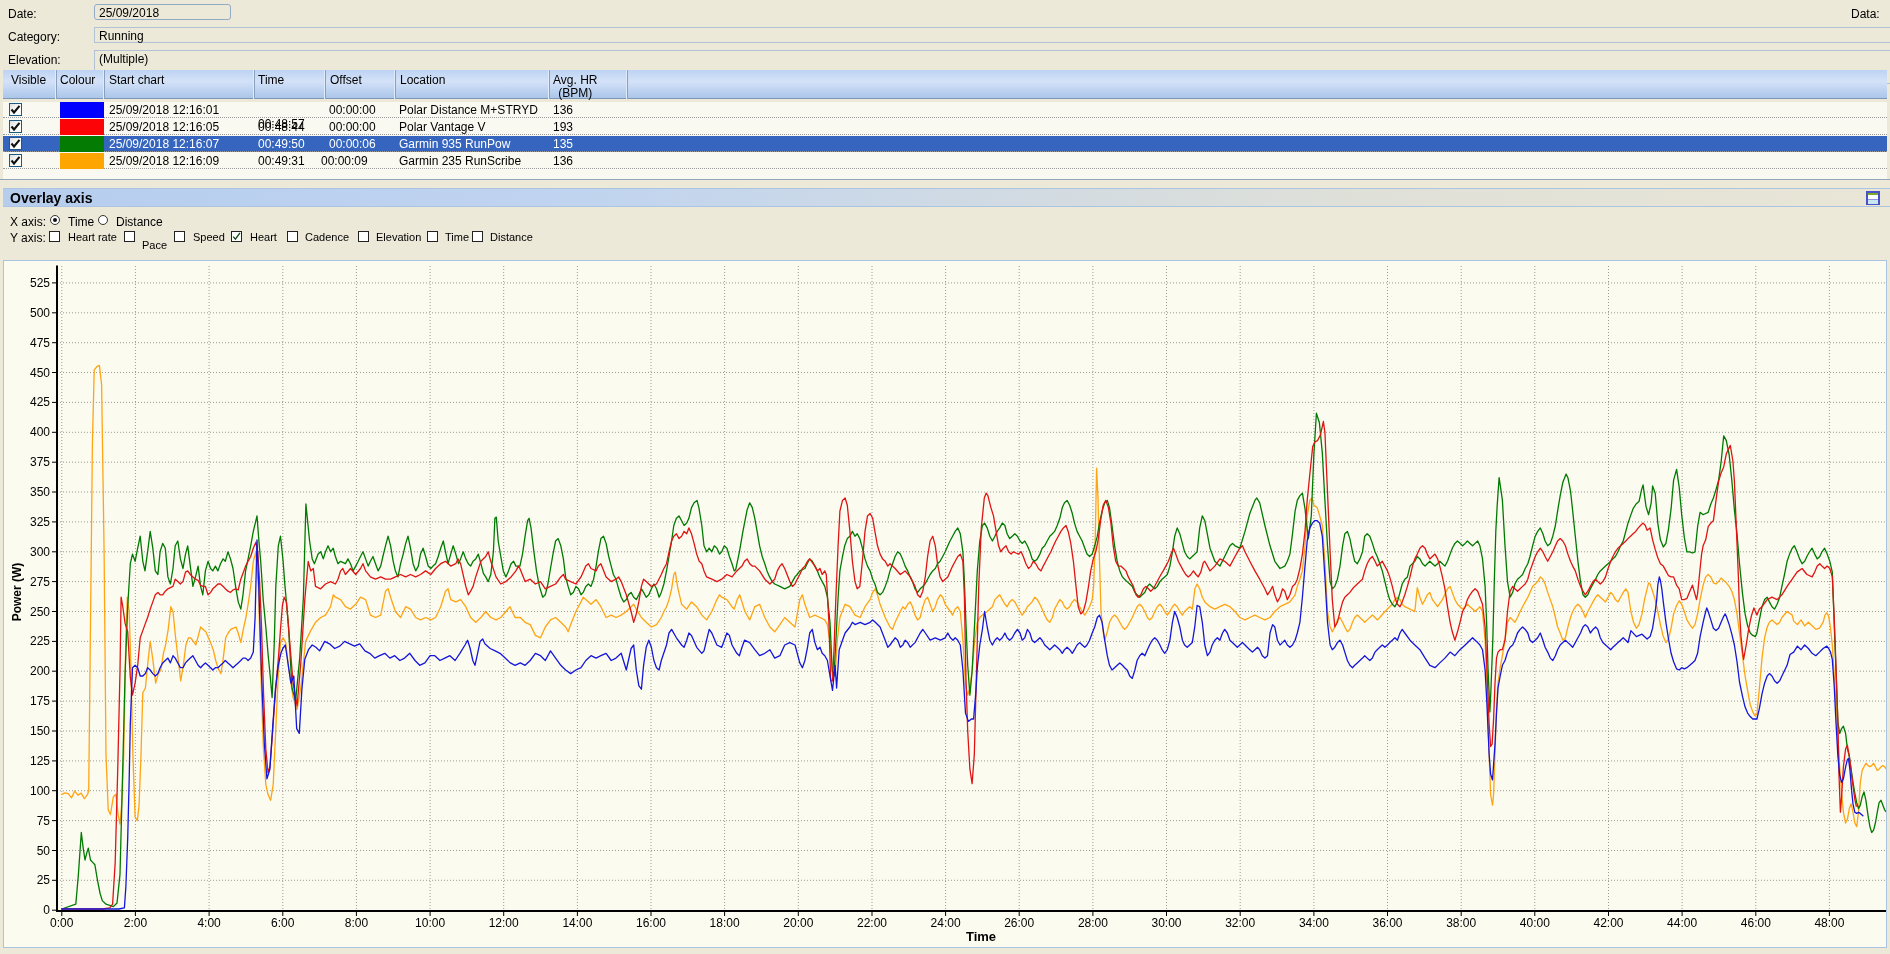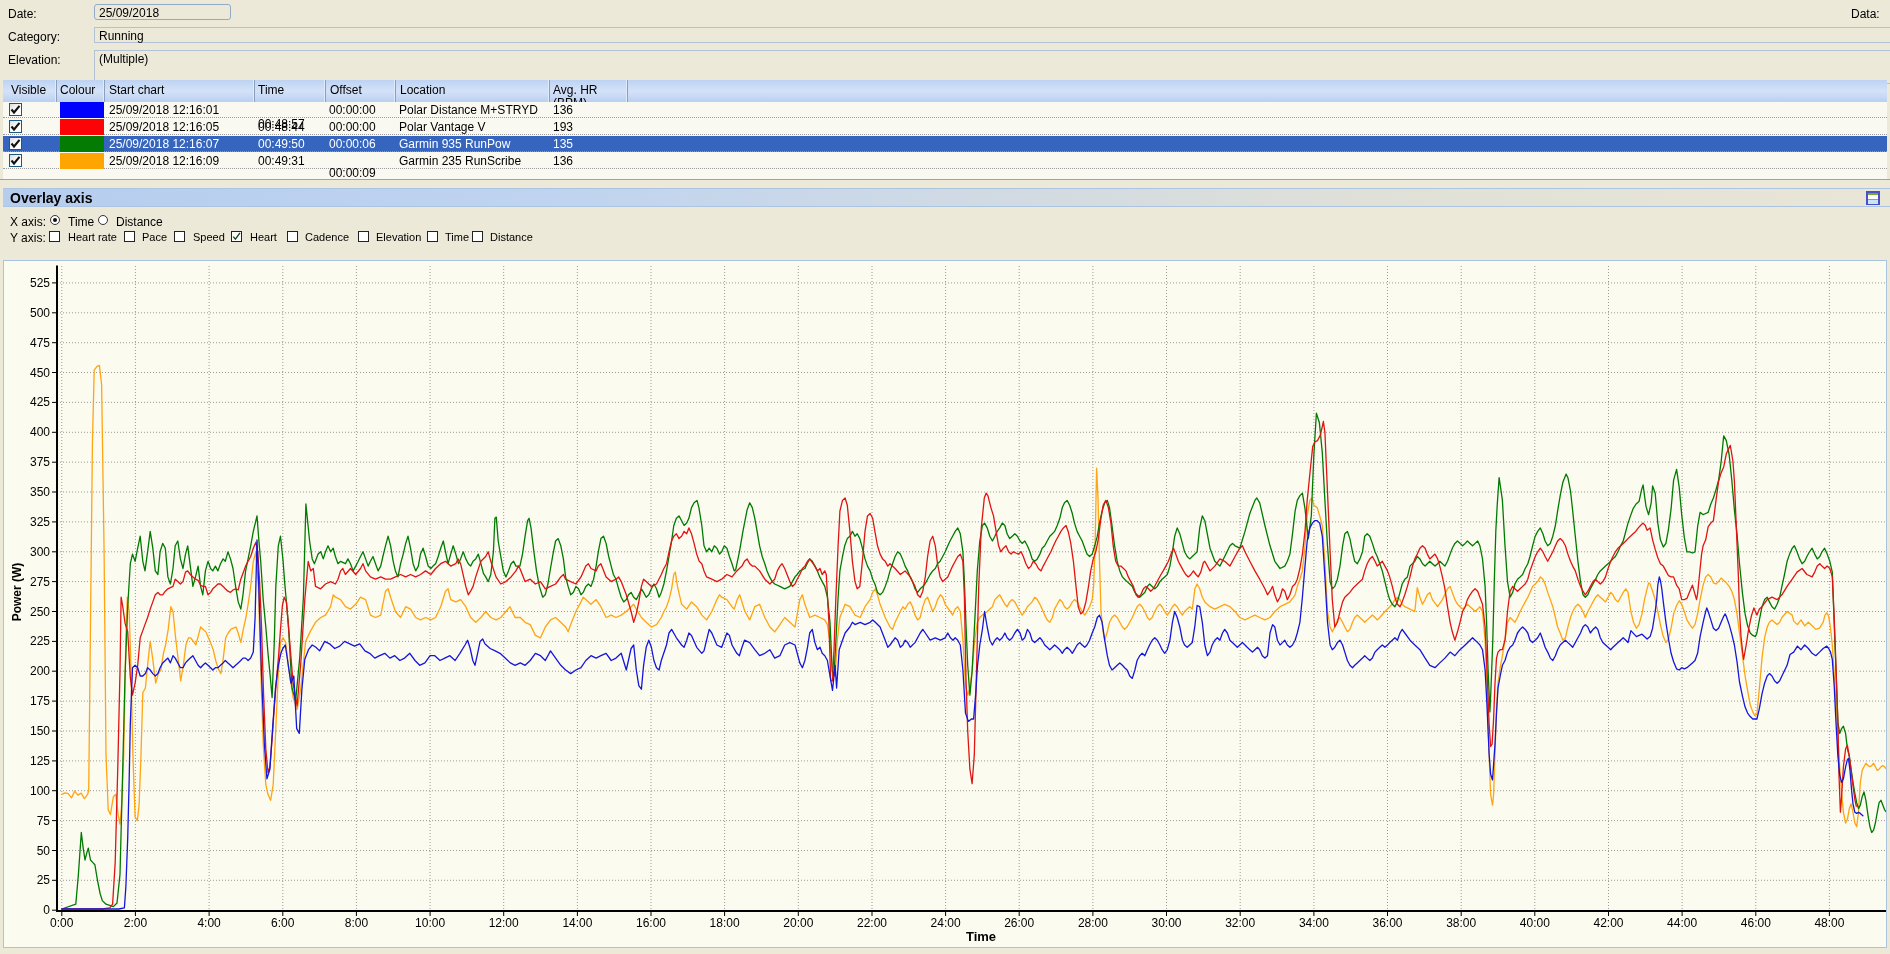--- a/index.html
+++ b/index.html
@@ -169,21 +169,21 @@
       <polyline fill="none" stroke="#1416dc" stroke-width="1.3" stroke-linejoin="round" stroke-linecap="round" points="61.8,909.0 118.9,909.0 124.4,907.8 125.9,886.3 127.7,838.5 129.2,778.8 130.3,723.8 132.5,667.7 135.1,665.3 137.7,667.7 140.2,676.0 142.8,676.0 145.4,673.6 147.6,667.7 150.2,670.0 152.8,673.6 155.3,676.0 157.9,673.6 160.1,667.7 162.7,662.9 165.3,660.5 167.9,658.1 170.4,662.9 173.0,655.7 175.2,658.1 177.8,662.9 180.4,667.7 183.0,667.7 185.5,662.9 187.7,660.5 190.3,658.1 192.9,655.7 195.5,660.5 198.1,665.3 200.6,667.7 202.8,665.3 205.4,662.9 208.0,665.3 210.6,667.7 212.8,670.0 215.4,667.7 217.9,667.7 220.5,665.3 223.1,662.9 225.3,660.5 227.9,662.9 230.5,665.3 233.0,667.7 235.6,665.3 238.2,662.9 240.8,660.5 243.0,658.1 245.6,658.1 248.1,660.5 250.7,658.1 253.3,652.1 255.1,617.5 257.0,539.8 258.8,587.6 261.4,671.2 264.3,742.9 266.9,778.8 269.9,769.2 272.4,731.0 275.4,689.2 278.3,665.3 280.9,653.3 282.8,648.5 285.3,645.0 288.3,665.3 290.9,683.2 293.8,676.0 296.7,728.6 299.3,733.4 301.9,689.2 304.8,659.3 308.5,649.7 312.2,645.0 315.9,647.3 319.6,650.9 324.7,641.4 329.5,643.8 334.7,648.5 339.8,646.1 344.6,641.4 349.8,643.8 354.6,646.1 359.7,643.8 364.9,650.9 369.7,653.3 374.8,658.1 379.6,655.7 384.8,653.3 389.9,658.1 394.7,655.7 399.9,660.5 404.6,658.1 409.8,653.3 415.0,660.5 419.7,665.3 424.9,662.9 430.1,655.7 434.8,655.7 440.0,660.5 444.8,658.1 449.9,655.7 455.1,660.5 459.9,653.3 465.0,645.0 467.6,640.2 470.2,648.5 472.8,660.5 475.0,665.3 477.6,653.3 480.1,641.4 482.7,639.0 484.9,643.8 490.1,648.5 495.2,650.9 500.0,653.3 505.2,658.1 510.3,662.9 515.1,665.3 520.3,662.9 525.1,665.3 530.2,660.5 535.4,653.3 540.5,655.7 545.3,660.5 550.5,650.9 555.6,658.1 560.8,665.3 565.6,670.0 570.7,673.6 575.9,670.0 581.0,667.7 585.8,660.5 591.0,655.7 596.1,658.1 600.9,655.7 606.1,653.3 611.2,660.5 616.0,658.1 621.2,653.3 626.3,670.0 631.1,648.5 633.7,645.0 636.3,670.0 638.8,685.6 641.4,689.2 643.6,665.3 646.2,647.3 648.8,640.2 651.4,647.3 653.9,660.5 656.5,667.7 659.1,670.0 661.3,660.5 666.5,645.0 669.0,633.0 671.6,629.4 676.4,637.8 681.6,645.0 684.1,647.3 686.7,640.2 688.9,633.0 691.5,635.4 696.7,647.3 701.8,653.3 704.0,650.9 706.6,640.2 709.2,629.4 711.8,633.0 716.9,645.0 721.7,647.3 724.3,640.2 726.9,633.0 729.4,635.4 732.0,645.0 736.8,653.3 739.4,655.7 742.0,647.3 744.5,640.2 749.7,642.6 754.8,649.7 759.6,655.7 764.8,653.3 769.9,649.7 774.7,658.1 779.9,655.7 784.7,645.0 789.8,642.6 795.0,645.0 799.8,662.9 802.4,667.7 804.9,660.5 807.5,647.3 809.7,633.0 812.3,629.4 814.9,642.6 817.4,649.7 820.0,647.3 822.2,653.3 824.8,655.7 827.4,660.5 830.0,676.0 832.5,690.4 835.1,665.3 836.6,688.0 839.2,649.7 842.5,640.2 845.1,633.0 849.9,627.0 852.4,622.3 855.0,624.6 860.2,622.3 865.0,624.6 870.1,622.3 872.7,619.9 875.3,622.3 880.1,627.0 885.2,640.2 887.8,647.3 890.0,645.0 895.1,637.8 897.7,640.2 900.3,647.3 902.9,645.0 905.1,640.2 907.7,642.6 910.2,647.3 915.0,642.6 920.2,633.0 922.8,629.4 925.3,633.0 930.1,640.2 935.3,637.8 940.4,640.2 945.2,637.8 947.8,633.0 950.4,637.8 953.0,640.2 955.2,637.8 957.8,640.2 960.3,645.0 962.9,670.0 965.5,713.1 968.4,721.4 971.4,719.0 973.6,719.0 975.8,692.7 977.3,667.7 979.8,645.0 982.4,629.4 984.6,611.5 987.2,627.0 989.8,640.2 992.4,645.0 994.9,640.2 997.2,637.8 999.7,640.2 1002.3,637.8 1004.9,633.0 1007.1,637.8 1009.7,640.2 1012.3,637.8 1014.8,633.0 1017.4,629.4 1020.0,633.0 1022.2,640.2 1024.8,637.8 1027.4,629.4 1029.9,633.0 1032.1,640.2 1034.7,642.6 1037.3,640.2 1039.9,637.8 1042.1,640.2 1044.7,645.0 1047.2,647.3 1049.8,649.7 1052.4,647.3 1054.6,645.0 1057.2,647.3 1059.8,649.7 1062.3,653.3 1064.5,649.7 1067.1,647.3 1069.7,649.7 1072.3,653.3 1074.5,649.7 1077.1,645.0 1079.6,642.6 1082.2,645.0 1084.8,647.3 1087.0,645.0 1089.6,640.2 1092.2,633.0 1094.7,627.0 1097.3,617.5 1099.5,615.1 1102.1,622.3 1104.7,640.2 1107.3,655.7 1109.5,665.3 1112.0,670.0 1114.6,667.7 1117.2,665.3 1119.8,662.9 1122.4,665.3 1124.6,667.7 1127.1,670.0 1129.7,676.0 1132.3,678.4 1134.9,670.0 1137.1,660.5 1139.7,655.7 1142.2,653.3 1144.8,655.7 1147.4,649.7 1149.6,645.0 1152.2,640.2 1154.8,637.8 1157.3,640.2 1159.9,645.0 1162.1,649.7 1164.7,653.3 1167.3,649.7 1169.9,640.2 1172.4,622.3 1174.7,611.5 1177.2,617.5 1179.8,627.0 1182.4,640.2 1184.6,645.0 1187.2,647.3 1189.7,645.0 1192.3,642.6 1194.9,625.8 1197.1,605.5 1199.7,606.7 1202.3,622.3 1204.8,645.0 1207.4,655.7 1210.0,652.1 1212.2,645.0 1214.8,640.2 1217.4,637.8 1219.9,640.2 1222.5,633.0 1224.7,629.4 1227.3,633.0 1229.9,640.2 1235.0,645.0 1237.3,647.3 1239.8,645.0 1242.4,642.6 1245.0,645.0 1247.2,647.3 1249.8,649.7 1252.4,652.1 1254.9,649.7 1257.5,647.3 1259.7,649.7 1262.3,655.7 1264.9,658.1 1267.5,655.7 1270.0,633.0 1272.6,624.6 1274.8,627.0 1277.4,640.2 1280.0,645.0 1282.5,642.6 1284.8,640.2 1287.3,645.0 1289.9,647.3 1292.5,645.0 1295.1,640.2 1297.3,633.0 1299.9,622.3 1302.4,597.2 1305.0,566.1 1307.2,541.0 1309.8,527.9 1312.4,523.1 1314.6,520.7 1317.2,520.7 1319.7,523.1 1322.3,536.2 1324.9,576.9 1327.5,622.3 1330.1,645.0 1332.3,649.7 1334.8,647.3 1337.4,642.6 1340.0,640.2 1342.6,645.0 1344.8,652.1 1347.4,660.5 1349.9,665.3 1352.5,667.7 1354.7,665.3 1357.3,662.9 1359.9,660.5 1362.5,658.1 1364.7,655.7 1367.2,658.1 1369.8,660.5 1372.4,658.1 1375.0,652.1 1377.2,649.7 1379.8,647.3 1382.3,645.0 1384.9,647.3 1387.5,645.0 1389.7,642.6 1392.3,640.2 1394.9,637.8 1397.4,640.2 1400.0,633.0 1402.2,629.4 1404.8,633.0 1410.0,640.2 1414.8,645.0 1419.9,649.7 1425.1,658.1 1429.8,665.3 1435.0,667.7 1439.8,662.9 1444.9,658.1 1450.1,652.1 1454.9,655.7 1460.0,649.7 1465.2,645.0 1470.0,640.2 1472.6,637.8 1475.1,640.2 1477.7,642.6 1479.9,645.0 1482.5,649.7 1485.1,670.0 1486.9,703.5 1489.1,753.7 1490.6,774.0 1492.5,780.0 1493.6,764.4 1495.0,744.1 1496.5,713.1 1498.0,688.0 1500.2,676.0 1502.4,665.3 1505.0,660.5 1507.5,652.1 1510.1,647.3 1512.7,645.0 1514.9,640.2 1517.5,633.0 1520.1,629.4 1522.6,627.0 1525.2,629.4 1527.8,633.0 1530.0,640.2 1532.6,642.6 1535.2,640.2 1537.7,637.8 1540.3,633.0 1542.9,640.2 1545.1,647.3 1547.7,652.1 1550.3,658.1 1552.8,660.5 1555.4,655.7 1557.6,649.7 1560.2,645.0 1562.8,642.6 1565.4,640.2 1567.9,642.6 1570.5,645.0 1572.7,647.3 1575.3,642.6 1577.9,637.8 1580.5,633.0 1583.0,627.0 1585.3,624.6 1587.8,627.0 1590.4,633.0 1593.0,629.4 1595.6,627.0 1597.8,629.4 1600.3,637.8 1602.9,642.6 1605.5,645.0 1608.1,647.3 1610.7,649.7 1612.9,647.3 1615.4,645.0 1618.0,642.6 1620.6,640.2 1623.2,637.8 1625.8,640.2 1628.0,642.6 1630.9,630.6 1636.4,636.6 1642.0,634.2 1647.1,639.0 1650.1,636.6 1652.6,628.2 1655.2,611.5 1656.7,599.6 1657.8,585.2 1659.3,576.9 1660.4,580.4 1661.8,588.8 1663.3,601.9 1665.9,622.3 1668.5,639.0 1671.1,653.3 1673.6,661.7 1676.6,668.9 1679.2,670.0 1681.7,667.7 1684.3,668.9 1686.9,667.7 1689.8,665.3 1692.4,662.9 1695.0,660.5 1697.6,653.3 1700.1,636.6 1703.1,622.3 1705.7,611.5 1706.8,607.9 1708.2,611.5 1710.8,619.9 1713.4,628.2 1716.0,630.6 1718.6,628.2 1721.1,622.3 1723.7,616.3 1725.2,613.9 1726.3,616.3 1729.2,624.6 1731.8,634.2 1734.4,645.0 1737.0,661.7 1739.5,682.0 1742.5,696.3 1745.1,707.1 1747.6,713.1 1750.2,716.6 1752.8,719.0 1755.4,719.0 1756.9,719.0 1759.4,708.3 1762.0,693.9 1764.6,683.2 1767.2,676.0 1769.4,673.6 1772.0,676.0 1774.5,680.8 1777.1,683.2 1779.7,680.8 1781.9,676.0 1787.1,665.3 1790.0,654.5 1793.7,652.1 1797.4,646.1 1801.0,649.7 1804.7,645.0 1808.4,648.5 1812.1,653.3 1815.8,655.7 1819.5,652.1 1823.1,648.5 1826.8,646.1 1828.7,648.5 1830.5,652.1 1832.3,659.3 1834.2,685.6 1836.0,722.6 1837.9,756.1 1839.7,775.2 1841.6,782.4 1843.4,778.8 1845.6,766.8 1847.4,759.7 1848.5,758.5 1850.0,770.4 1851.5,789.5 1853.0,803.9 1854.8,812.2 1856.7,813.4 1858.5,812.2 1860.3,813.4 1862.9,815.8"></polyline>
     </g>
   </svg>
 <div style="position:absolute;left:8px;top:7px;font-size:12px;">Date:</div>
 <div style="position:absolute;left:8px;top:30px;font-size:12px;">Category:</div>
 <div style="position:absolute;left:8px;top:53px;font-size:12px;">Elevation:</div>
 <div style="position:absolute;left:1851px;top:7px;font-size:12px;color:#000000;">Data:</div>
 <div style="position:absolute;left:94px;top:4px;width:137px;height:16px;border:1px solid #93aac6;border-radius:3px;font-size:12px;padding:1px 0 0 4px;">25/09/2018</div>
 <div style="position:absolute;left:94px;top:27px;width:1796px;height:16px;border:1px solid #b3c1d4;border-right:none;font-size:12px;padding:1px 0 0 4px;">Running</div>
 <div style="position:absolute;left:94px;top:50px;width:1796px;height:34px;border:1px solid #b3c1d4;border-right:none;font-size:12px;padding:1px 0 0 4px;">(Multiple)</div>
-<div style="position:absolute;left:3px;top:80px;width:1884px;height:29px;background:linear-gradient(180deg,#bdd3f3 0%,#d4e2f8 40%,#cadbf5 55%,#abc6ea 100%);border-bottom:1px solid #7e96b4;">
+<div style="position:absolute;left:3px;top:70px;width:1884px;height:29px;background:linear-gradient(180deg,#bdd3f3 0%,#d4e2f8 40%,#cadbf5 55%,#abc6ea 100%);border-bottom:1px solid #7e96b4;text-align:center;">
     <div style="position:absolute;left:53px;top:0;width:1px;height:29px;background:#8aa0bd;"></div>
     <div style="position:absolute;left:52px;top:0;width:1px;height:29px;background:#dfeafa;"></div>
     <div style="position:absolute;left:101px;top:0;width:1px;height:29px;background:#8aa0bd;"></div>
     <div style="position:absolute;left:100px;top:0;width:1px;height:29px;background:#dfeafa;"></div>
     <div style="position:absolute;left:251px;top:0;width:1px;height:29px;background:#8aa0bd;"></div>
     <div style="position:absolute;left:250px;top:0;width:1px;height:29px;background:#dfeafa;"></div>
     <div style="position:absolute;left:322px;top:0;width:1px;height:29px;background:#8aa0bd;"></div>
     <div style="position:absolute;left:321px;top:0;width:1px;height:29px;background:#dfeafa;"></div>
     <div style="position:absolute;left:392px;top:0;width:1px;height:29px;background:#8aa0bd;"></div>
     <div style="position:absolute;left:391px;top:0;width:1px;height:29px;background:#dfeafa;"></div>
@@ -241,21 +241,21 @@
   </div>
 <div style="position:absolute;left:3px;top:153px;width:1884px;height:16px;color:#000;border-bottom:1px dotted #9a9a9a;font-size:12px;">
     <div style="position:absolute;left:6px;top:1px;width:13px;height:13px;border:1px solid #1d5a83;background:linear-gradient(135deg,#dedede,#fff 60%);">
       <svg width="13" height="13" viewBox="0 0 13 13" style="position:absolute;left:-1px;top:-1px">
         <path d="M2.5 6.5 L5 9.5 L10.5 2.8" stroke="#111" stroke-width="2.1" fill="none"></path>
       </svg>
     </div>
     <div style="position:absolute;left:57px;top:0px;width:44px;height:16px;background:#ffa502;"></div>
     <div style="position:absolute;left:106px;top:1px;">25/09/2018 12:16:09</div>
     <div style="position:absolute;left:255px;top:1px;">00:49:31</div>
-    <div style="position:absolute;left:326px;top:1px;margin-top:12px;">00:00:09</div>
+    <div style="position:absolute;left:318px;top:1px;">00:00:09</div>
     <div style="position:absolute;left:396px;top:1px;">Garmin 235 RunScribe</div>
     <div style="position:absolute;left:550px;top:1px;">136</div>
   </div>
 <div style="position:absolute;left:0px;top:179px;width:1890px;height:1px;background:#93a5bd;"></div>
 <div style="position:absolute;left:3px;top:188px;width:1887px;height:19px;border-top:1px solid #aac4e2;border-bottom:1px solid #aac4e2;background:linear-gradient(90deg,#b6cdee 0%,#c0d4f0 30%,#dfe0d8 72%,#e9e6d6 100%);">
     <div style="position:absolute;left:7px;top:1px;font-size:14px;font-weight:bold;color:#000;">Overlay axis</div>
   </div>
 <div style="position:absolute;left:1866px;top:191px;width:14px;height:14px;border:2px solid #4a51c8;background:#fff;">
     <div style="position:absolute;left:0;top:0;width:10px;height:2px;background:#7aa929;"></div>
     <div style="position:absolute;left:0;top:5.5px;width:10px;height:1px;background:#8c92dd;"></div>
@@ -265,21 +265,21 @@
 <div style="position:absolute;left:50px;top:215px;width:10px;height:10px;border-radius:50%;border:1.5px solid #333;background:#fff;">
     <div style="position:absolute;left:1.5px;top:1.5px;width:4px;height:4px;border-radius:50%;background:#111;"></div>
   </div>
 <div style="position:absolute;left:68px;top:215px;font-size:12px;">Time</div>
 <div style="position:absolute;left:98px;top:215px;width:10px;height:10px;border-radius:50%;border:1.5px solid #333;background:#fff;"></div>
 <div style="position:absolute;left:116px;top:215px;font-size:12px;">Distance</div>
 <div style="position:absolute;left:10px;top:231px;font-size:12px;">Y axis:</div>
 <div style="position:absolute;left:49px;top:231px;width:11px;height:11px;border:1px solid #222;background:#fff;"></div>
 <div style="position:absolute;left:68px;top:231px;font-size:11px;">Heart rate</div>
 <div style="position:absolute;left:124px;top:231px;width:11px;height:11px;border:1px solid #222;background:#fff;"></div>
-<div style="position:absolute;left:142px;top:231px;font-size:11px;">Pace</div>
+<div style="position:absolute;left:142px;top:239px;font-size:11px;">Pace</div>
 <div style="position:absolute;left:174px;top:231px;width:11px;height:11px;border:1px solid #222;background:#fff;"></div>
 <div style="position:absolute;left:193px;top:231px;font-size:11px;">Speed</div>
 <div style="position:absolute;left:231px;top:231px;width:11px;height:11px;border:1px solid #222;background:#fff;">
     <svg width="11" height="11" viewBox="0 0 11 11" style="position:absolute;left:-1px;top:-1px">
       <path d="M2.2 5.6 L4.4 8.2 L9 1.9" stroke="#1a4a1a" stroke-width="1.4" fill="none"></path>
     </svg>
   </div>
 <div style="position:absolute;left:250px;top:231px;font-size:11px;">Heart</div>
 <div style="position:absolute;left:287px;top:231px;width:11px;height:11px;border:1px solid #222;background:#fff;"></div>
 <div style="position:absolute;left:305px;top:231px;font-size:11px;">Cadence</div>

